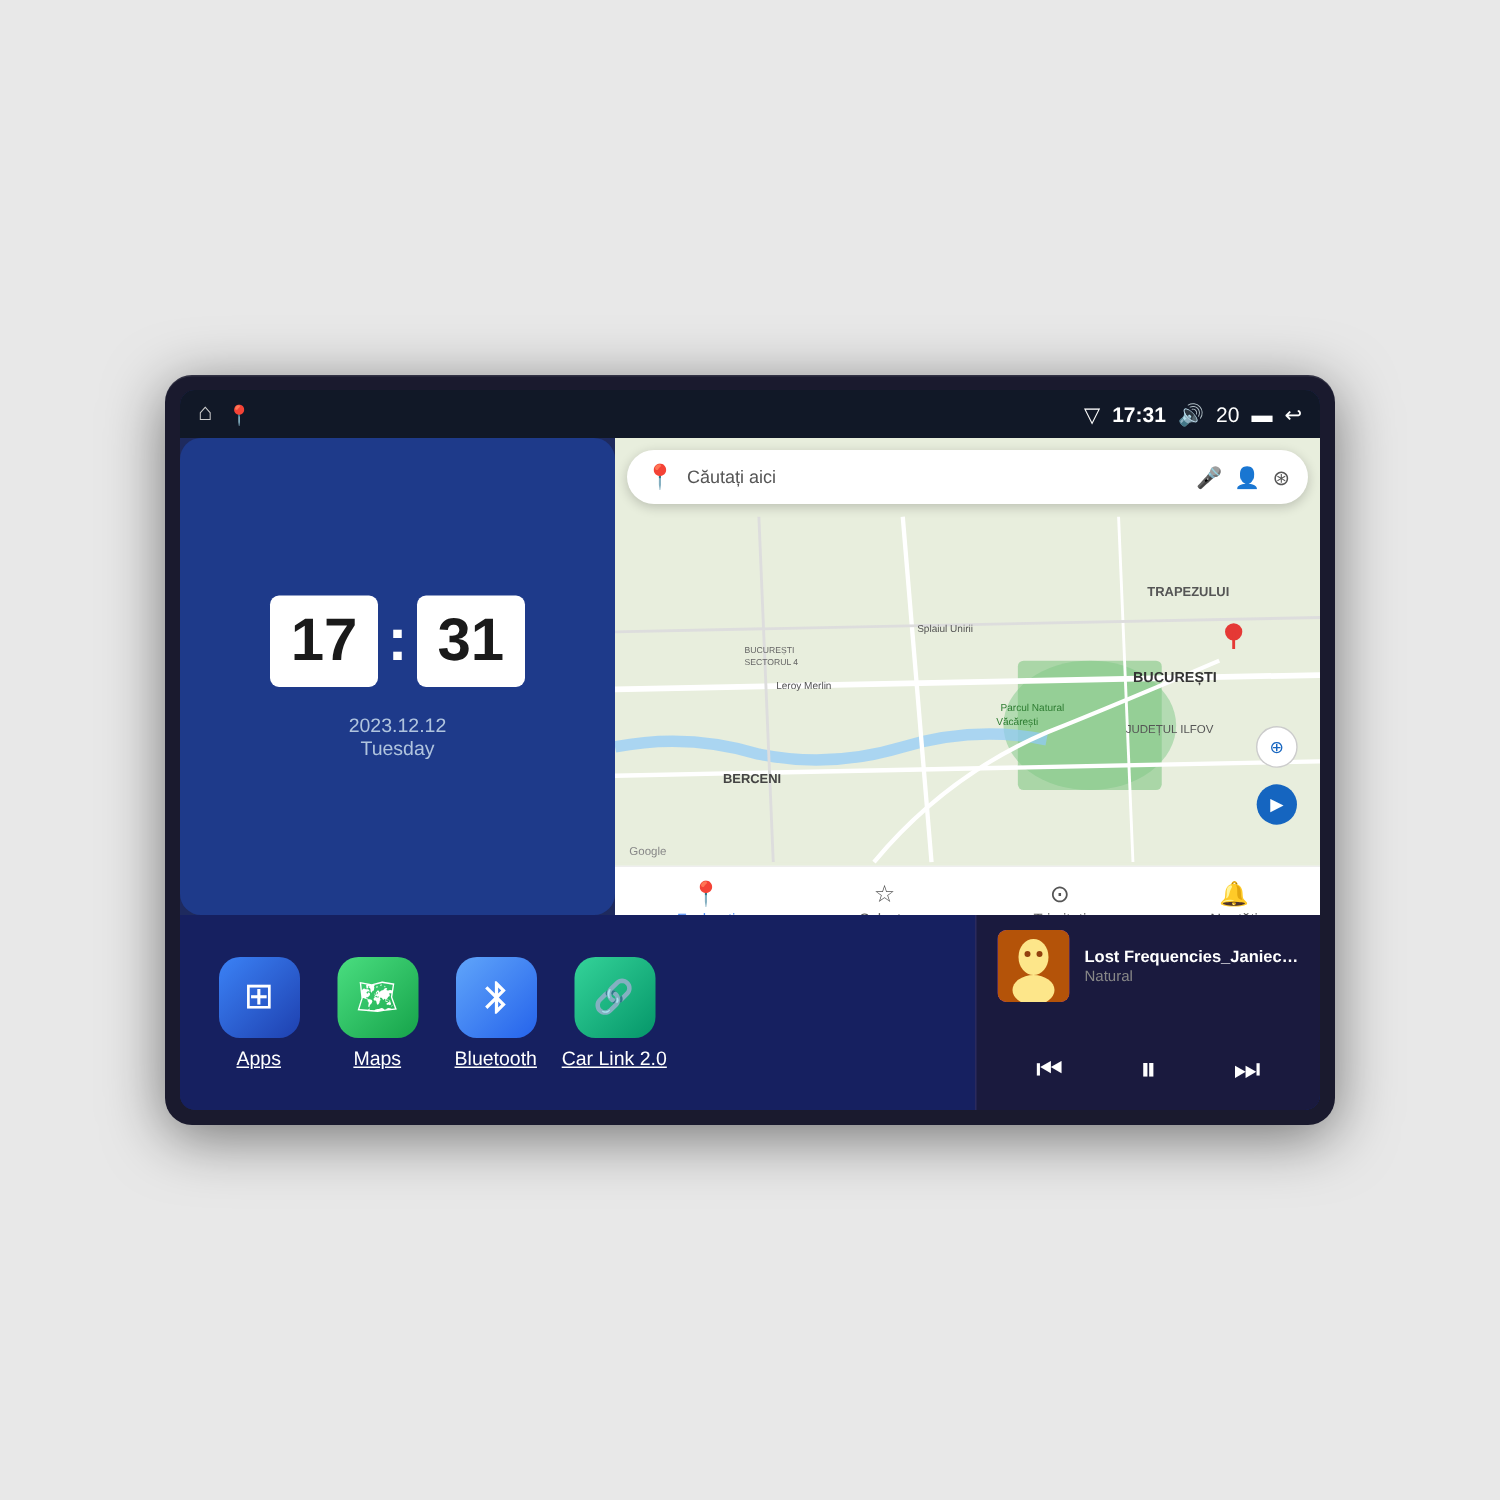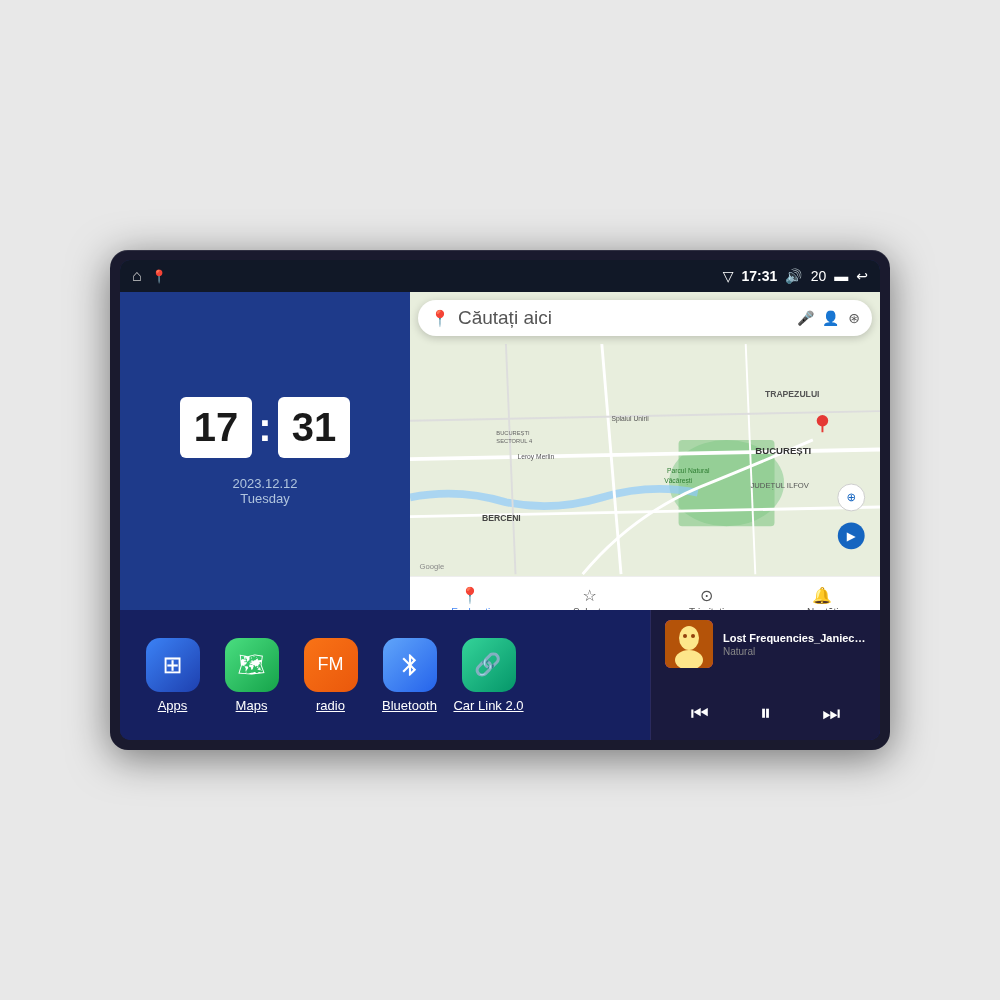--- a/index.html
+++ b/index.html
@@ -87,20 +87,21 @@
     .clock-widget {
       width: 290px;
       flex-shrink: 0;
       background: #1e3a8a;
       padding: 20px;
       display: flex;
       flex-direction: column;
       align-items: center;
       justify-content: center;
       gap: 8px;
+      border-radius: 14px;
     }
 
     .clock-display {
       display: flex;
       align-items: center;
       gap: 6px;
     }
 
     .clock-block {
       background: #fff;
@@ -153,21 +154,21 @@
       box-shadow: 0 2px 8px rgba(0,0,0,0.2);
     }
 
     .map-search-icon {
       color: #4285f4;
       font-size: 16px;
     }
 
     .map-search-text {
       color: #555;
-      font-size: 19px;
+      font-size: 12px;
       flex: 1;
     }
 
     .map-search-actions {
       display: flex;
       gap: 8px;
     }
 
     .map-search-action-icon {
       color: #555;
@@ -464,26 +465,20 @@
             <span class="app-label">Apps</span>
           </div>
 
           <div class="app-item">
             <div class="app-icon-wrap maps-color">
               <span style="color:#fff; font-size:22px;">🗺</span>
             </div>
             <span class="app-label">Maps</span>
           </div>
 
-          <div class="app-item">
-            <div class="app-icon-wrap radio-color">
-              <span style="color:#fff; font-size:18px;">FM</span>
-            </div>
-            <span class="app-label">radio</span>
-          </div>
 
           <div class="app-item">
             <div class="app-icon-wrap bluetooth-color">
               <svg width="26" height="26" viewBox="0 0 24 24" fill="white">
                 <path d="M17.71 7.71L12 2h-1v7.59L6.41 5 5 6.41 10.59 12 5 17.59 6.41 19 11 14.41V22h1l5.71-5.71-4.3-4.29 4.3-4.29zM13 5.83l1.88 1.88L13 9.59V5.83zm1.88 10.46L13 18.17v-3.76l1.88 1.88z"></path>
               </svg>
             </div>
             <span class="app-label">Bluetooth</span>
           </div>
 

